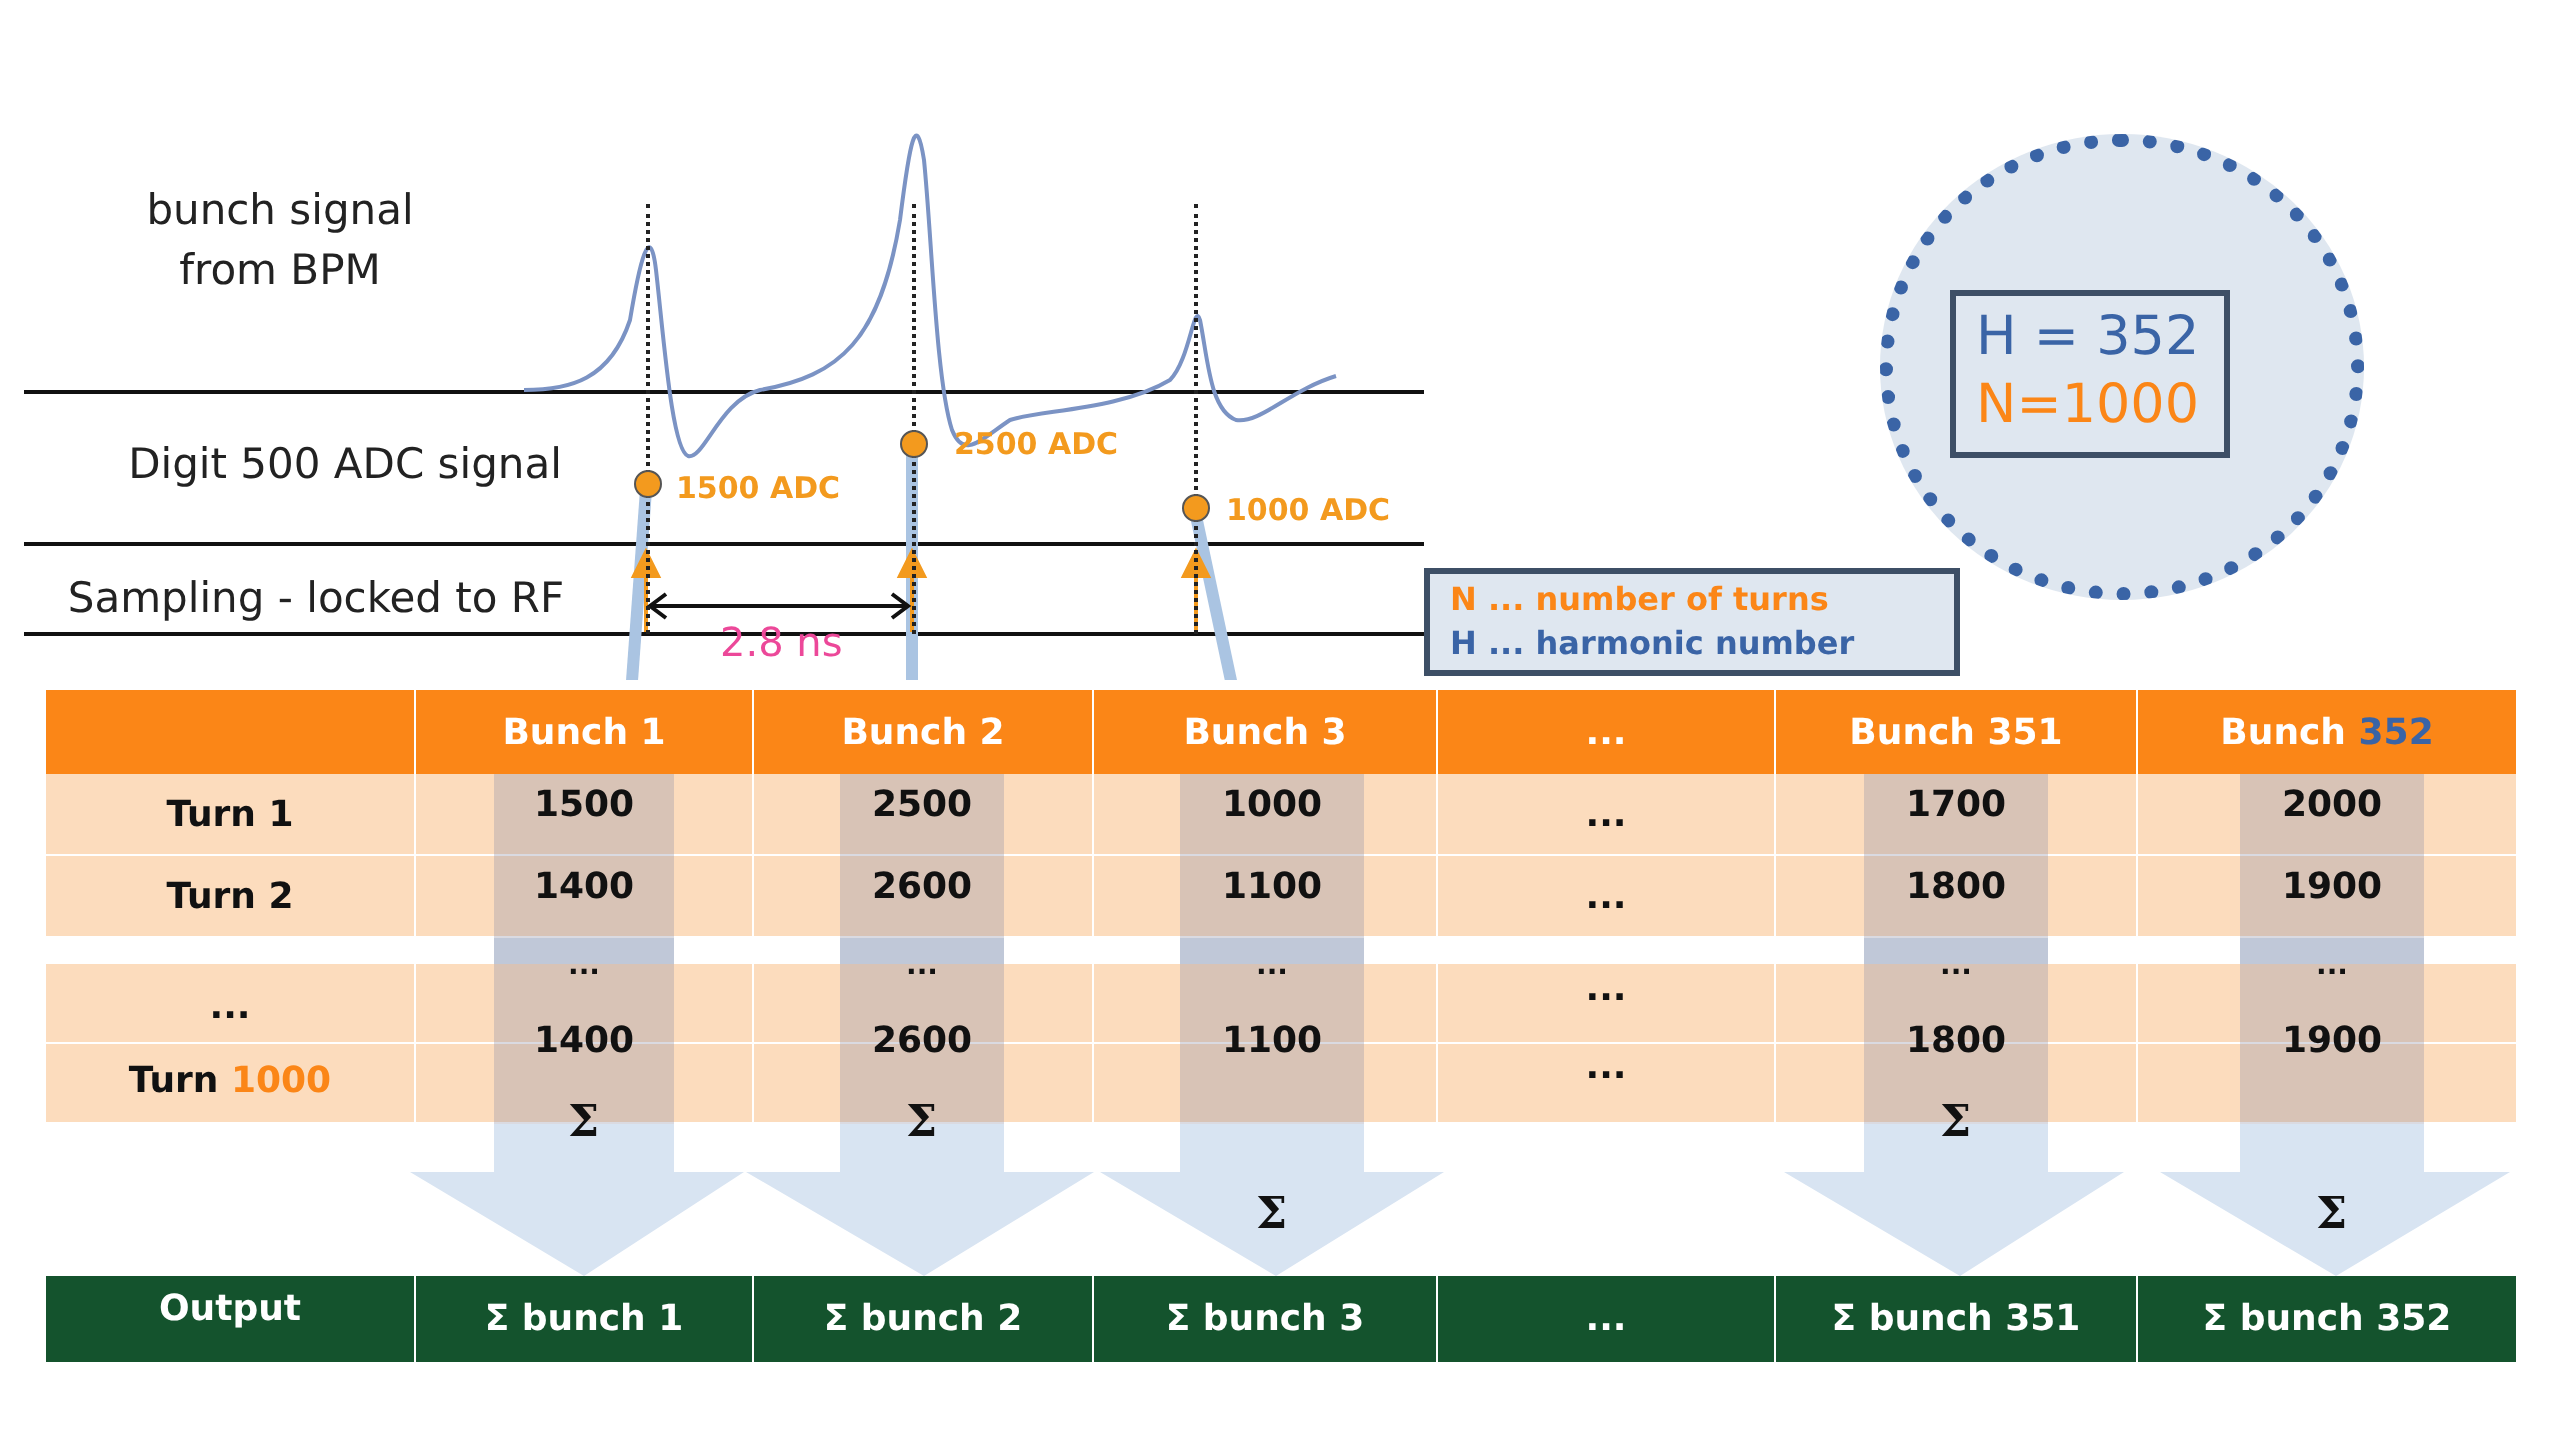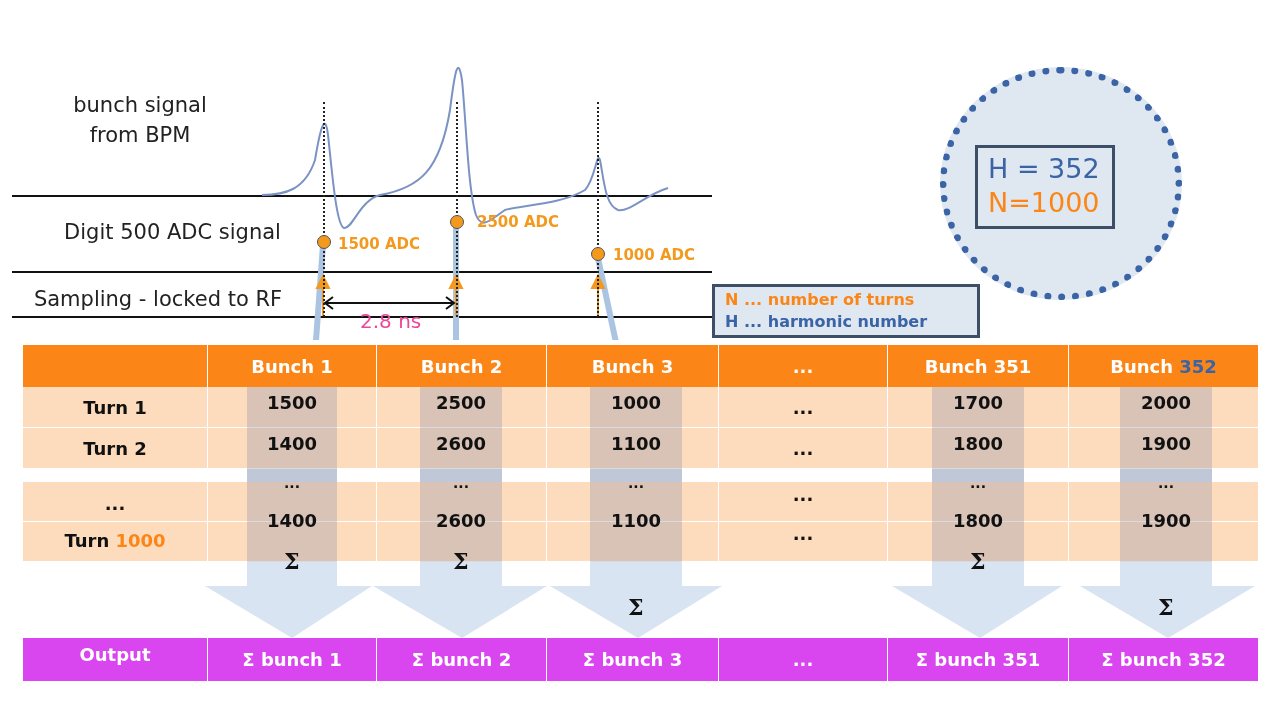--- a/index.html
+++ b/index.html
@@ -7,21 +7,21 @@
   .abs{position:absolute;}
   .lbl{font-family:"DejaVu Sans",sans-serif;color:#222;font-size:21px;text-align:center;line-height:30px;}
   .hline{position:absolute;left:12px;height:2px;background:#111;}
   .vdot{position:absolute;width:0;border-left:2px dotted #222;}
   .adc-dot{position:absolute;width:12px;height:12px;border-radius:50%;background:#f39a1e;border:1px solid #555;}
   .adc-lbl{position:absolute;color:#f39a1e;font-weight:bold;font-size:15px;}
   .tbl-row{position:absolute;left:23px;width:1236px;display:flex;}
   .cell{box-sizing:border-box;display:flex;align-items:center;justify-content:center;font-weight:bold;font-size:18px;color:#111;border-right:1px solid #fff;}
   .hdr .cell{background:#fb8617;color:#fff;font-size:18px;}
   .body-row .cell{background:#fcdcbd;border-bottom:1px solid #fff;}
-  .out .cell{background:#d946ef;color:#fff;}
+  .out .cell{background:#14532d;color:#fff;}
   .col0{width:185px;}
   .col1{width:169px;}
   .col2{width:170px;}
   .col3{width:172px;}
   .col4{width:169px;}
   .col5{width:181px;}
   .col6{width:190px;}
   .shade{position:absolute;background:rgba(150,150,170,0.35);}
   .sigma{position:absolute;font-family:"DejaVu Serif",serif;font-weight:bold;font-size:22px;color:#111;}
   .cellval{position:absolute;font-weight:bold;font-size:18px;color:#111;text-align:center;width:80px;}

